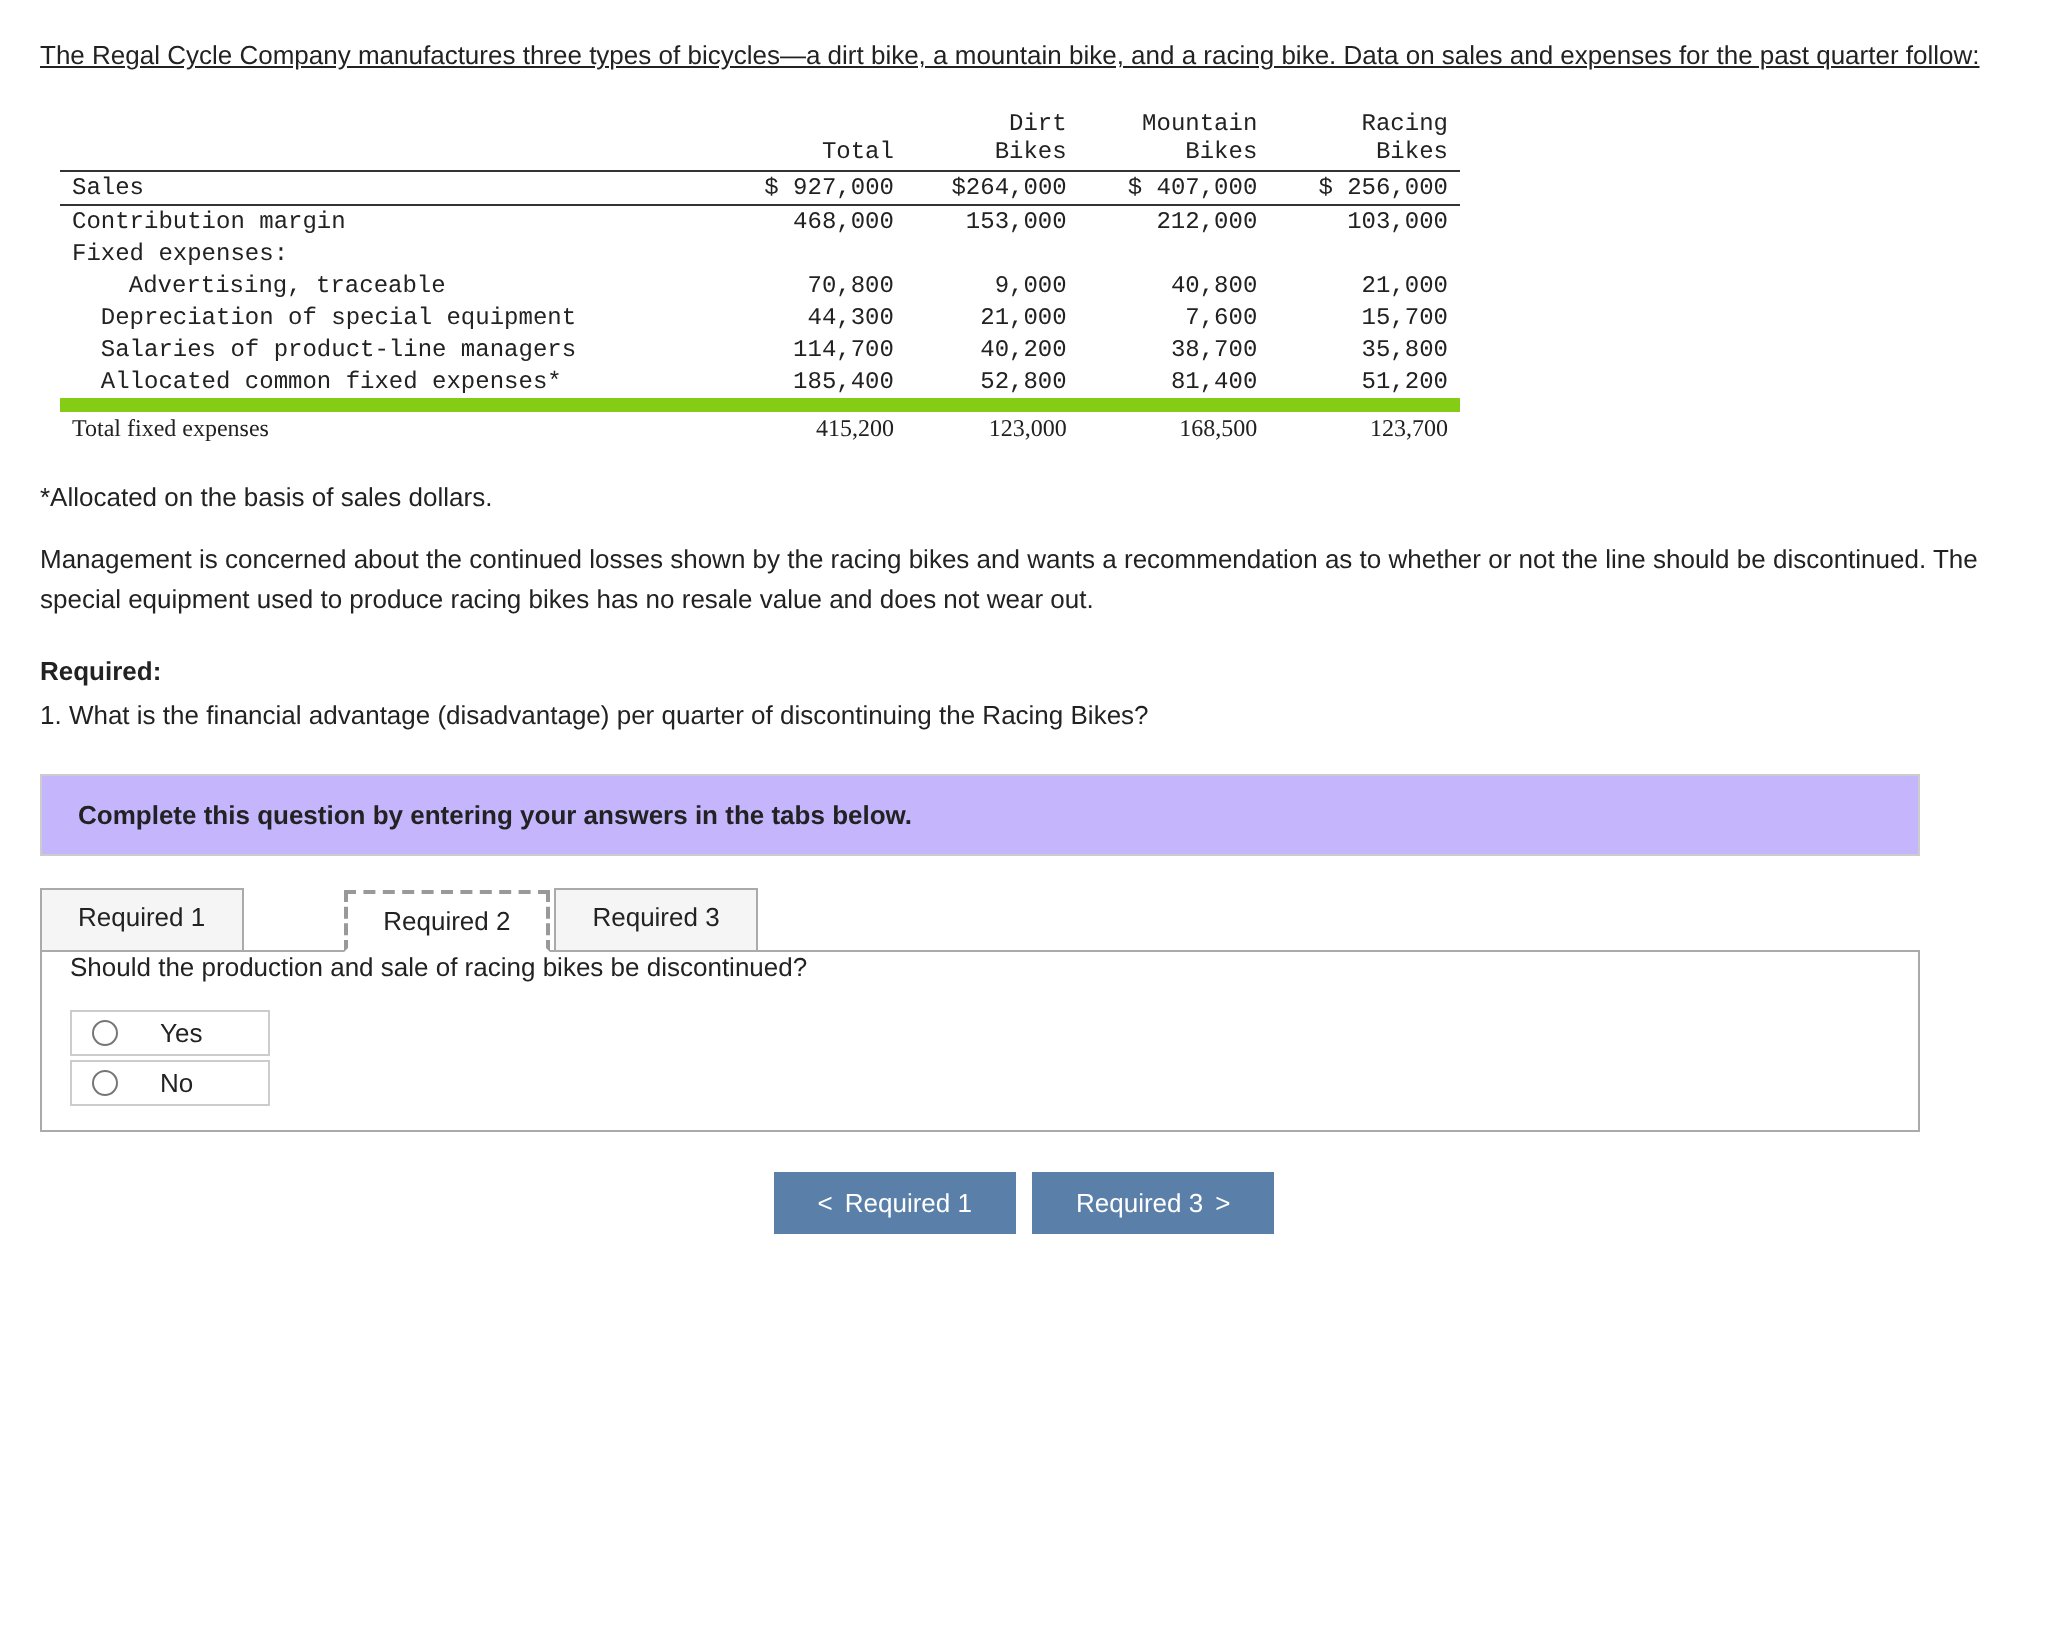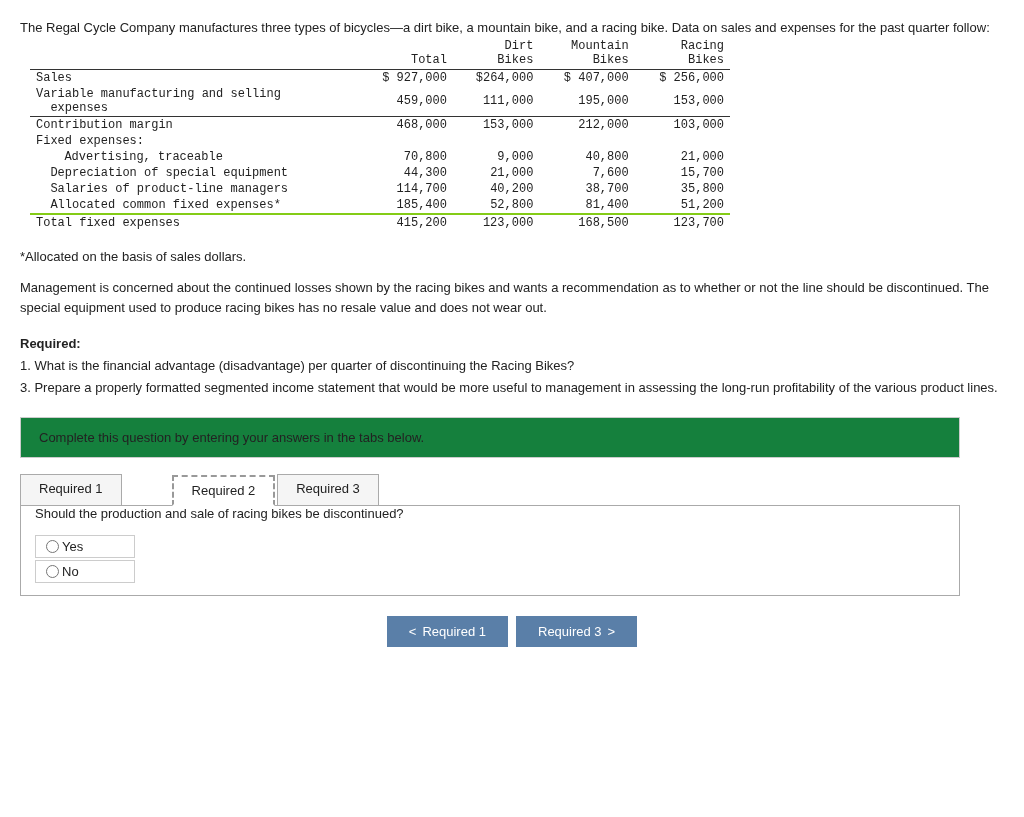--- a/index.html
+++ b/index.html
@@ -8,22 +8,23 @@
       font-size: 13px;
       background: #fff;
       color: #222;
       padding: 18px 20px;
       width: 1024px;
       min-height: 817px;
     }
     .intro-text {
       font-size: 13px;
       line-height: 1.5;
-      margin-bottom: 0;
+      margin-bottom: 16px;
       max-width: 980px;
+      text-decoration: underline;
     }
     .table-wrapper {
       margin-bottom: 18px;
       overflow-x: auto;
     }
     table.financial {
       border-collapse: collapse;
       font-family: 'Courier New', monospace;
       font-size: 12px;
       width: 100%;
@@ -45,21 +46,22 @@
       vertical-align: bottom;
       padding-bottom: 2px;
     }
     .row-underline td {
       border-top: 1px solid #333;
     }
     .row-double-underline td {
       border-top: 2px double #333;
     }
     .border-top td {
-      border-top: 2px solid #84cc16;
+      border-top: 7px solid #84cc16;
+      font-family: Liberation Serif, serif;
     }
     .allocated-note {
       font-size: 13px;
       margin-bottom: 14px;
       margin-top: 10px;
     }
     .management-text {
       font-size: 13px;
       line-height: 1.6;
       margin-bottom: 14px;
@@ -68,25 +70,25 @@
     .required-section {
       font-size: 13px;
       line-height: 1.7;
       margin-bottom: 18px;
       max-width: 980px;
     }
     .required-section strong {
       font-weight: bold;
     }
     .complete-box {
-      background: #15803d;
+      background: #c4b5fd;
       border: 1px solid #ccc;
       padding: 12px 18px;
       font-size: 13px;
-      font-weight: normal;
+      font-weight: bold;
       margin-bottom: 16px;
       max-width: 940px;
     }
     .tabs-container {
       max-width: 940px;
       margin-bottom: 0;
     }
     .tabs-row {
       display: flex;
       gap: 0;
@@ -125,21 +127,21 @@
       margin-bottom: 14px;
     }
     .radio-group {
       display: flex;
       flex-direction: column;
       gap: 2px;
     }
     .radio-item {
       display: flex;
       align-items: center;
-      gap: 3px;
+      gap: 21px;
       font-size: 13px;
       border: 1px solid #ccc;
       padding: 3px 10px;
       width: 100px;
       background: #fff;
     }
     .radio-item input[type="radio"] {
       margin: 0;
       cursor: pointer;
     }
@@ -179,27 +181,20 @@
         <th>Racing<br>Bikes</th>
       </tr>
     </thead>
     <tbody>
       <tr>
         <td>Sales</td>
         <td>$ 927,000</td>
         <td>$264,000</td>
         <td>$ 407,000</td>
         <td>$ 256,000</td>
-      </tr>
-      <tr>
-        <td>Variable manufacturing and selling<br>&nbsp;&nbsp;expenses</td>
-        <td>459,000</td>
-        <td>111,000</td>
-        <td>195,000</td>
-        <td>153,000</td>
       </tr>
       <tr class="row-underline">
         <td>Contribution margin</td>
         <td>468,000</td>
         <td>153,000</td>
         <td>212,000</td>
         <td>103,000</td>
       </tr>
       <tr>
         <td>Fixed expenses:</td>
@@ -247,21 +242,20 @@
   </table>
 </div>
 
 <p class="allocated-note">*Allocated on the basis of sales dollars.</p>
 
 <p class="management-text">Management is concerned about the continued losses shown by the racing bikes and wants a recommendation as to whether or not the line should be discontinued. The special equipment used to produce racing bikes has no resale value and does not wear out.</p>
 
 <div class="required-section">
   <p><strong>Required:</strong></p>
   <p>1. What is the financial advantage (disadvantage) per quarter of discontinuing the Racing Bikes?</p>
-  <p>3. Prepare a properly formatted segmented income statement that would be more useful to management in assessing the long-run profitability of the various product lines.</p>
 </div>
 
 <div class="complete-box">
   <span>Complete this question by entering your answers in the tabs below.</span>
 </div>
 
 <div class="tabs-container">
   <div class="tabs-row">
     <div class="tab">Required 1</div>
     <div class="tab active">Required 2</div>

